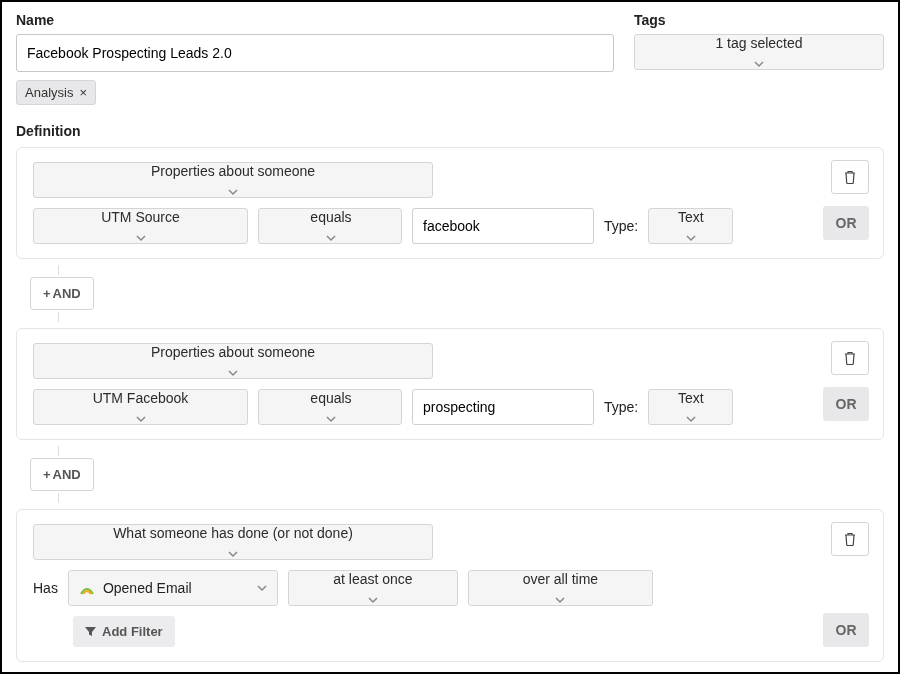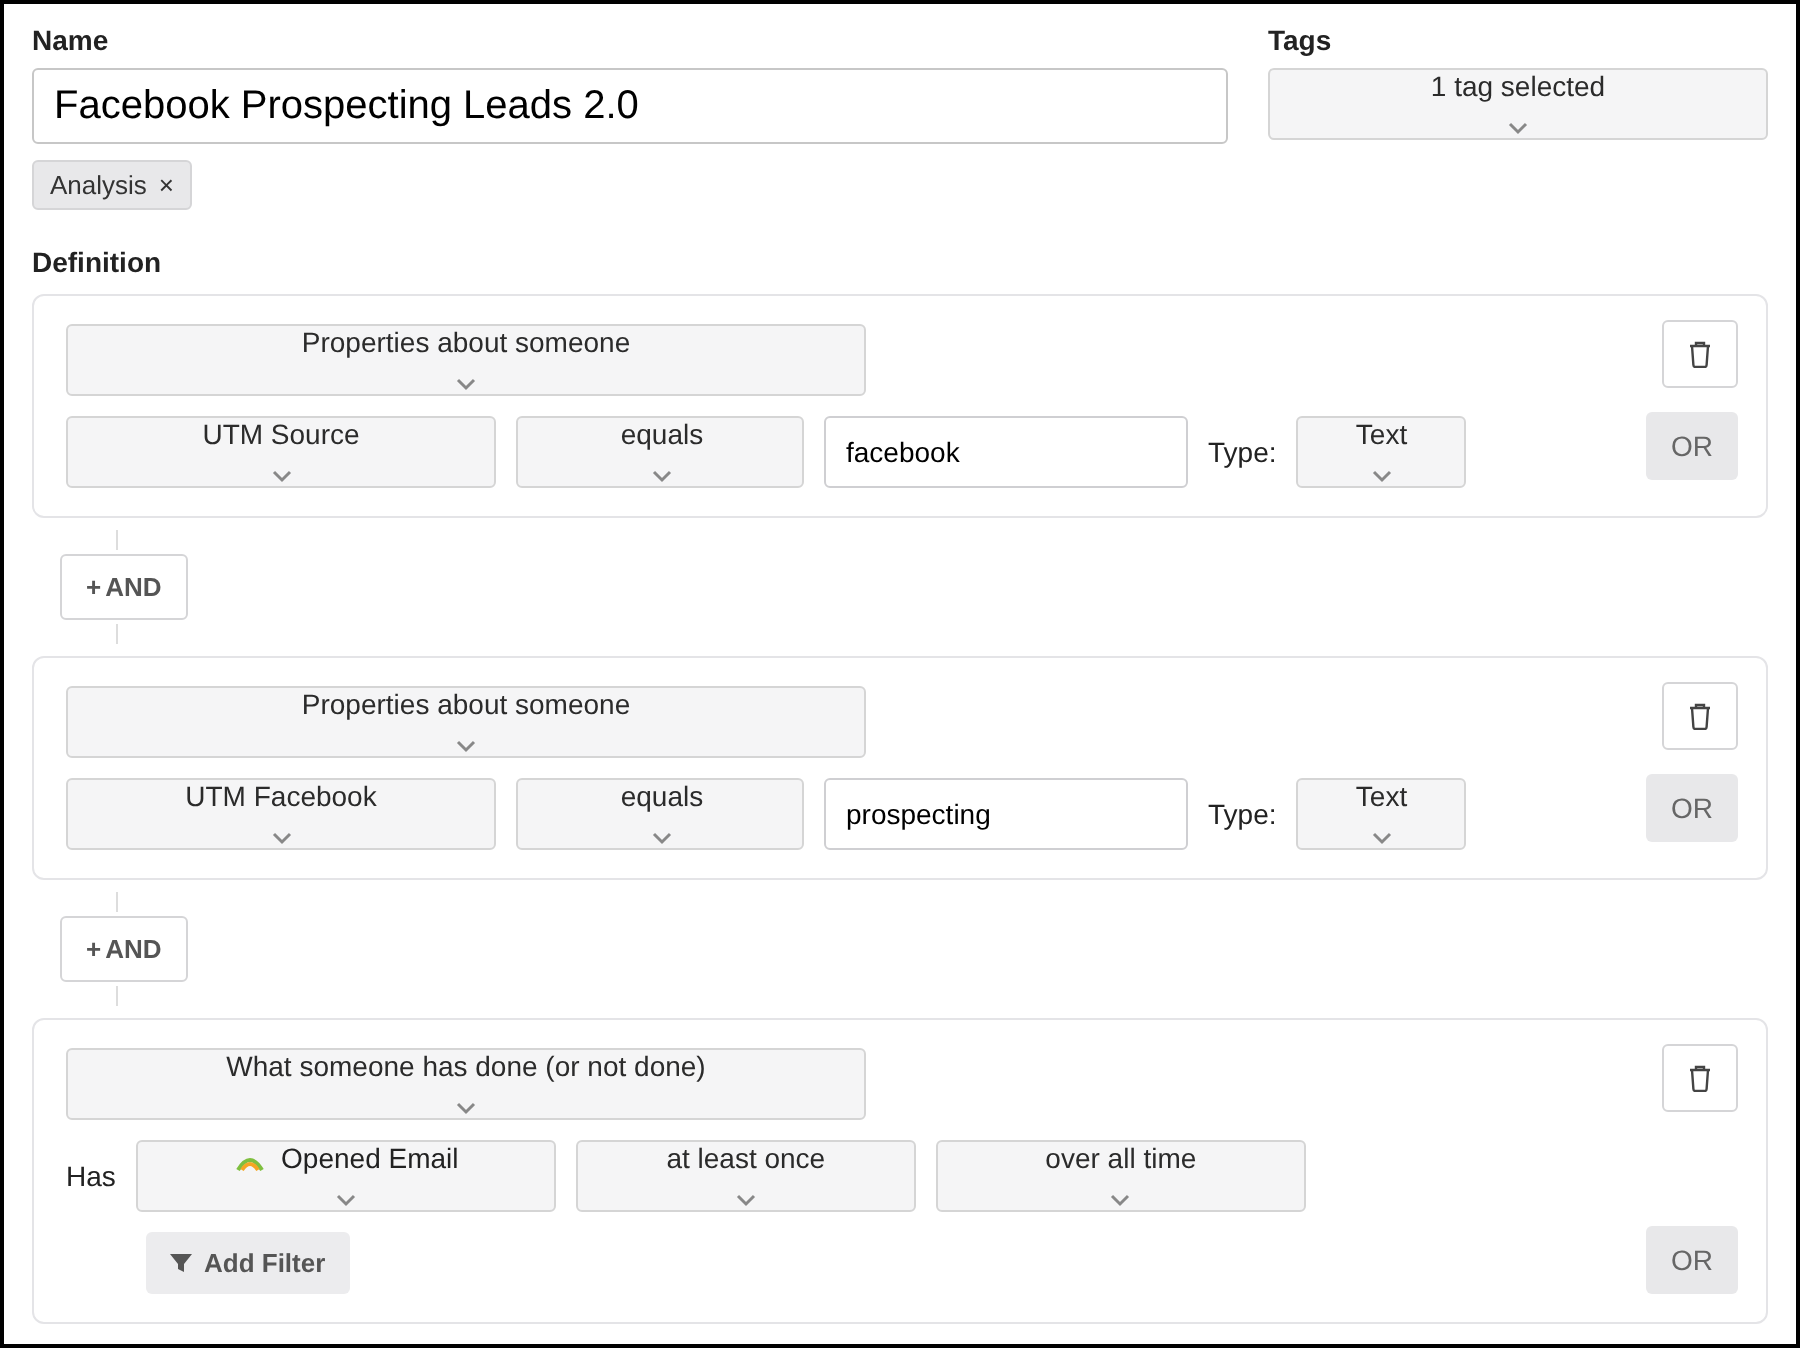--- a/index.html
+++ b/index.html
@@ -17,21 +17,21 @@
   .top-row { display: flex; gap: 20px; align-items: flex-start; }
   .top-col-name { flex: 1; }
   .top-col-tags { width: 250px; }
   .field-label { font-weight: 700; font-size: 14px; margin-bottom: 6px; display: block; }
   .text-input {
     width: 100%;
     height: 38px;
     border: 1px solid #c7c7c7;
     border-radius: 3px;
     padding: 0 10px;
-    font-size: 20px;
+    font-size: 14px;
     background: #fff;
   }
   .select {
     display: flex;
     align-items: center;
     justify-content: space-between;
     width: 100%;
     height: 36px;
     border: 1px solid #d5d5d5;
     border-radius: 3px;
@@ -95,21 +95,21 @@
     display: flex; align-items: center; justify-content: center;
     cursor: pointer;
     position: absolute;
     top: 12px; right: 14px;
   }
   .or-btn {
     width: 46px; height: 34px;
     border-radius: 3px;
     background: #e8e8ea;
     display: flex; align-items: center; justify-content: center;
-    font-weight: 400;
+    font-weight: 700;
     color: #666;
     cursor: pointer;
   }
   .or-wrap { position: absolute; right: 14px; }
   .or-pos-a { top: 58px; }
   .or-pos-b { bottom: 14px; }
 
   .and-connector { display: flex; align-items: center; margin: 6px 0 6px 14px; flex-direction: column; align-items: flex-start; }
   .vline { width: 1px; height: 10px; border-left: 1px solid #ddd; margin-left: 28px; }
   .and-btn {
@@ -149,21 +149,20 @@
   }
 
   .act-select {
     display: flex; align-items: center; gap: 6px;
     background: #f5f5f6;
     border: 1px solid #d5d5d5;
     border-radius: 3px;
     height: 36px;
     padding: 0 10px;
     justify-content: space-between;
-    flex-direction: column;
   }
   .act-left { display: flex; align-items: center; gap: 8px; }
   svg { display: block; }
   .caret svg { width: 10px; height: 10px; }
   .indent { margin-left: 40px; }
 </style>
 </head>
 <body>
 
 

